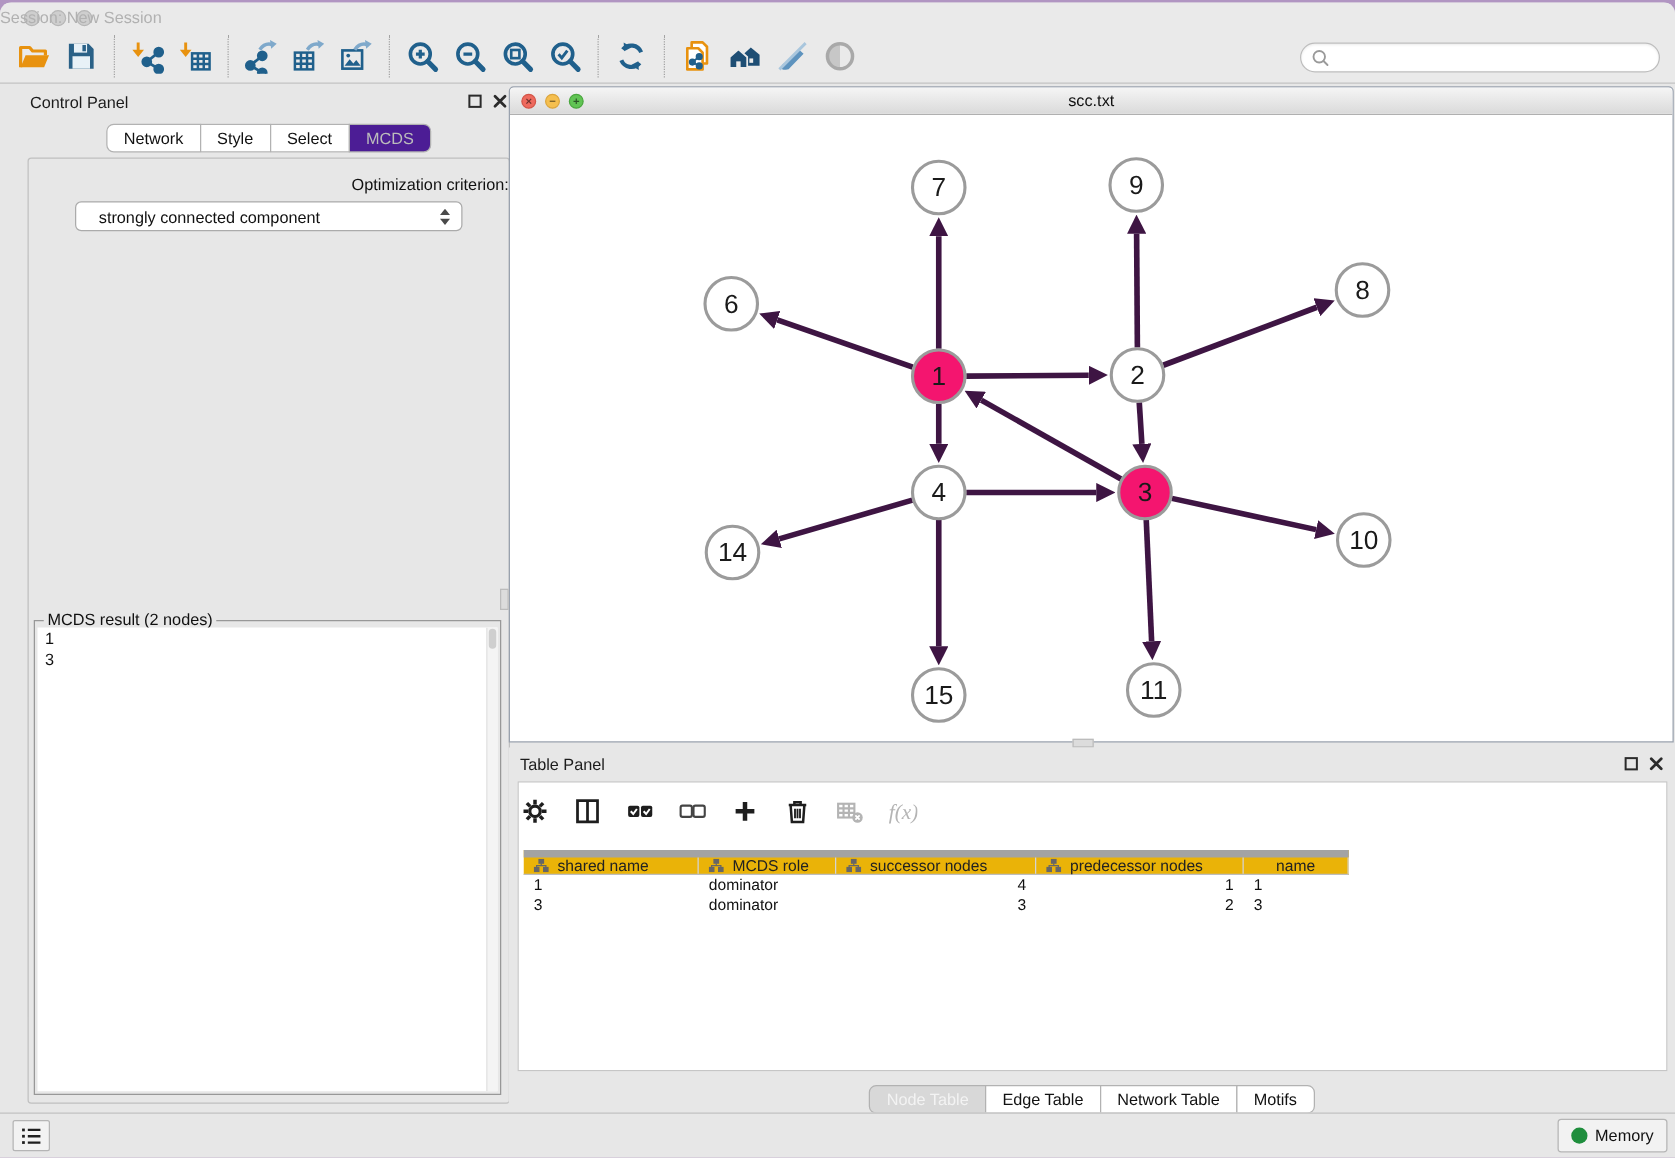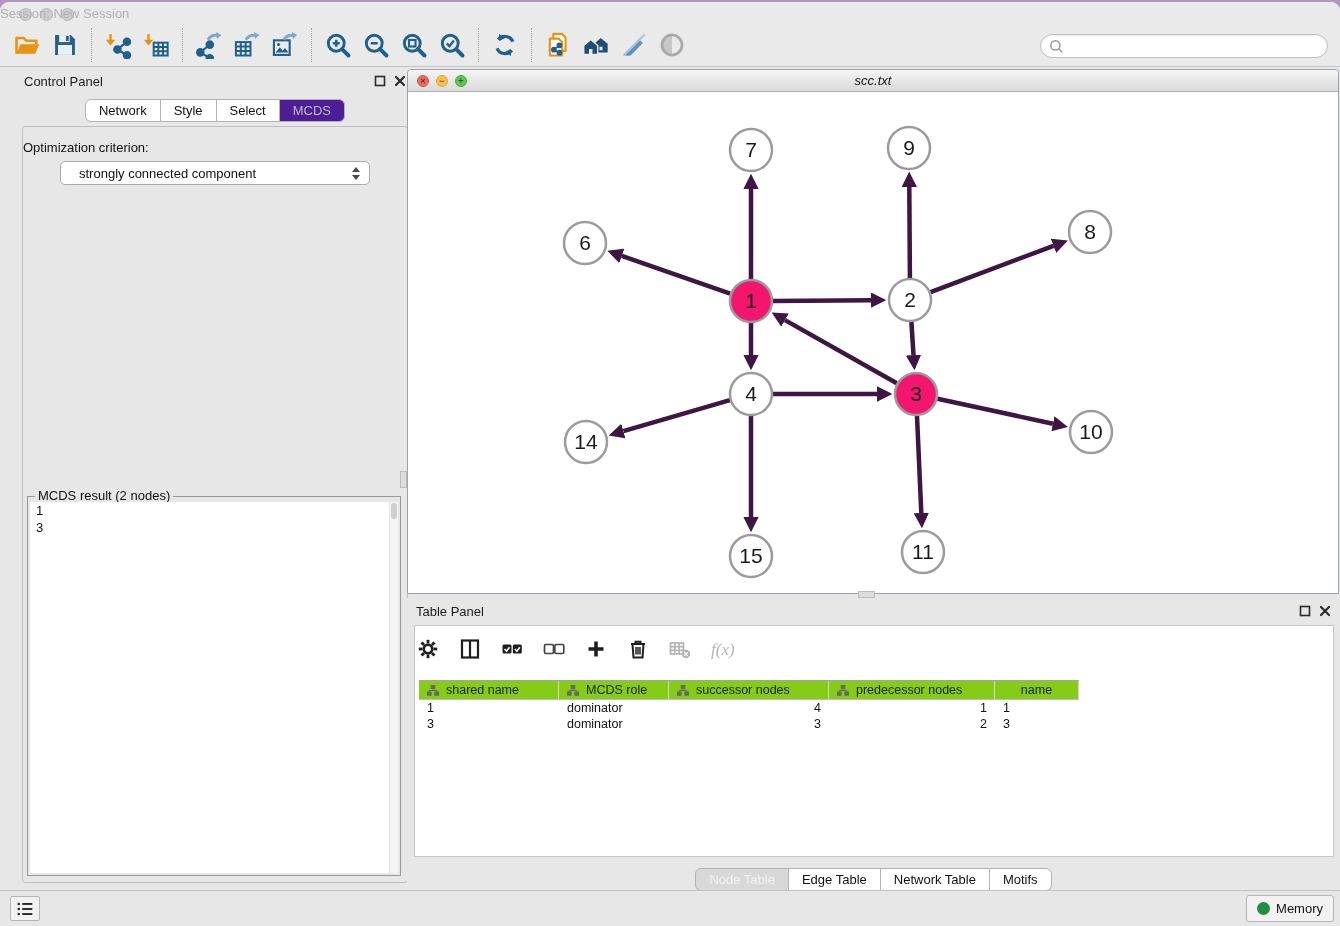--- a/index.html
+++ b/index.html
@@ -29,21 +29,21 @@
   .control-panel{position:absolute;left:15px;top:0;width:400px;height:100%;background:#e7e7e7;}
   .panel-title{position:absolute;left:9px;top:6px;font-size:13px;color:#1c1c1c;}
   .panel-btns{position:absolute;right:9px;top:7px;display:flex;gap:8px;align-items:center;}
   .cp-tabs{position:absolute;top:31px;left:0;right:0;display:flex;justify-content:center;}
   .tab{font-size:13px;padding:3px 13px;background:#fff;border:1px solid #b2b2b2;margin-left:-1px;color:#111;cursor:default;}
   .tab:first-child{border-radius:6px 0 0 6px;margin-left:0;}
   .tab:last-child{border-radius:0 6px 6px 0;}
   .tab.sel-disabled{background:#4c1d95;color:#bcbcbc;}
   .tab.sel-gray{background:#d8d8d8;color:#f3f3f3;}
   .cp-content{position:absolute;left:7px;right:7px;top:58px;bottom:7px;border:1px solid #c0c0c0;border-radius:3px;}
-  .opt-label{position:absolute;top:13px;left:0;right:0;text-align:left;font-size:13px;color:#111;}
+  .opt-label{position:absolute;top:13px;left:0;right:0;text-align:right;font-size:13px;color:#111;}
   .cp-select{position:absolute;left:37px;right:37px;top:34px;height:24px;background:#fff;
     border:1px solid #ababab;border-radius:5px;font-size:13px;display:flex;align-items:center;padding-left:18px;color:#111;}
   .stepper{position:absolute;right:9px;top:5px;display:flex;flex-direction:column;gap:3px;}
   .stepper .up{width:0;height:0;border-left:4px solid transparent;border-right:4px solid transparent;border-bottom:5px solid #4a4a4a;}
   .stepper .down{width:0;height:0;border-left:4px solid transparent;border-right:4px solid transparent;border-top:5px solid #4a4a4a;}
   .cp-buttons{position:absolute;top:67px;left:0;right:0;display:flex;justify-content:center;gap:14px;}
   .btn{font-size:13px;padding:3px 15px;background:#fff;border:1px solid #ababab;border-radius:5px;color:#111;}
   .result-box{position:absolute;left:4px;right:6px;top:369px;bottom:6px;border:1px solid #989898;}
   .result-legend{position:absolute;top:-9px;left:7px;background:#e7e7e7;padding:0 3px;font-size:13px;color:#111;}
   .result-inner{position:absolute;left:2px;top:5px;right:2px;bottom:2px;background:#fff;overflow:hidden;}
@@ -54,31 +54,31 @@
   .net-window{position:absolute;left:407px;top:1px;width:932px;height:525px;background:#fff;
     border:1px solid #9aa2ae;border-radius:4px 4px 0 0;}
   .net-titlebar{position:relative;height:22px;background:linear-gradient(#f5f5f5,#dadada);
     border-bottom:1px solid #b0b0b0;border-radius:4px 4px 0 0;}
   .net-lights{position:absolute;left:9px;top:5px;display:flex;gap:7px;}
   .nlight{width:12px;height:12px;border-radius:50%;display:flex;align-items:center;justify-content:center;
     font-size:9px;font-weight:bold;color:rgba(0,0,0,.55);line-height:1;}
   .nl-red{background:#ee6a5e;border:1px solid #d35548;}
   .nl-yellow{background:#f5bf4f;border:1px solid #dca53c;}
   .nl-green{background:#61c454;border:1px solid #4aa73e;}
-  .net-title{text-align:center;font-size:13px;color:#111;line-height:21px;font-style:italic;}
+  .net-title{text-align:center;font-size:13px;color:#111;line-height:21px;}
   .net-canvas{position:absolute;left:0;top:22px;right:0;bottom:0;}
   .v-handle{position:absolute;left:400px;top:403px;width:7px;height:17px;background:#dcdcdc;border:1px solid #bcbcbc;}
   .h-handle{position:absolute;left:858px;top:523px;width:17px;height:7px;background:#dcdcdc;border:1px solid #bcbcbc;}
   
   .table-panel{position:absolute;left:407px;top:530px;width:933px;height:292px;background:#e7e7e7;}
   .tp-inner{position:absolute;left:7px;right:6px;top:27px;height:232px;background:#fff;border:1px solid #c6c6c6;}
   .tp-toolbar{height:46px;display:flex;align-items:center;padding-left:0;gap:16px;}
   .ticon{width:26px;height:26px;display:flex;align-items:center;justify-content:center;}
   .ticon svg{width:24px;height:24px;}
-  .table-header{display:flex;height:20px;background:#84cc16;border-top:1px solid #a3a3a3;
+  .table-header{display:flex;height:20px;background:#eab308;border-top:6px solid #a3a3a3;
     border-bottom:1px solid #bdbdbd;margin:8px 0 0 4px;width:660px;}
   .th{display:flex;align-items:center;gap:7px;padding-left:8px;font-size:12.5px;color:#222;
     border-right:1px solid #d4d4d4;height:100%;}
   .th.center{justify-content:center;padding-left:0;}
   .tr{display:flex;height:16px;margin-left:4px;width:660px;font-size:12.5px;align-items:center;color:#111;}
   .td{padding:0 8px;white-space:nowrap;}
   .td.r{text-align:right;}
   .tp-tabs{position:absolute;top:270px;left:0;right:0;display:flex;justify-content:center;}
   
   .status-bar{position:absolute;left:0;bottom:0;width:100%;height:36px;background:#e7e7e7;border-top:1px solid #c2c2c2;}

